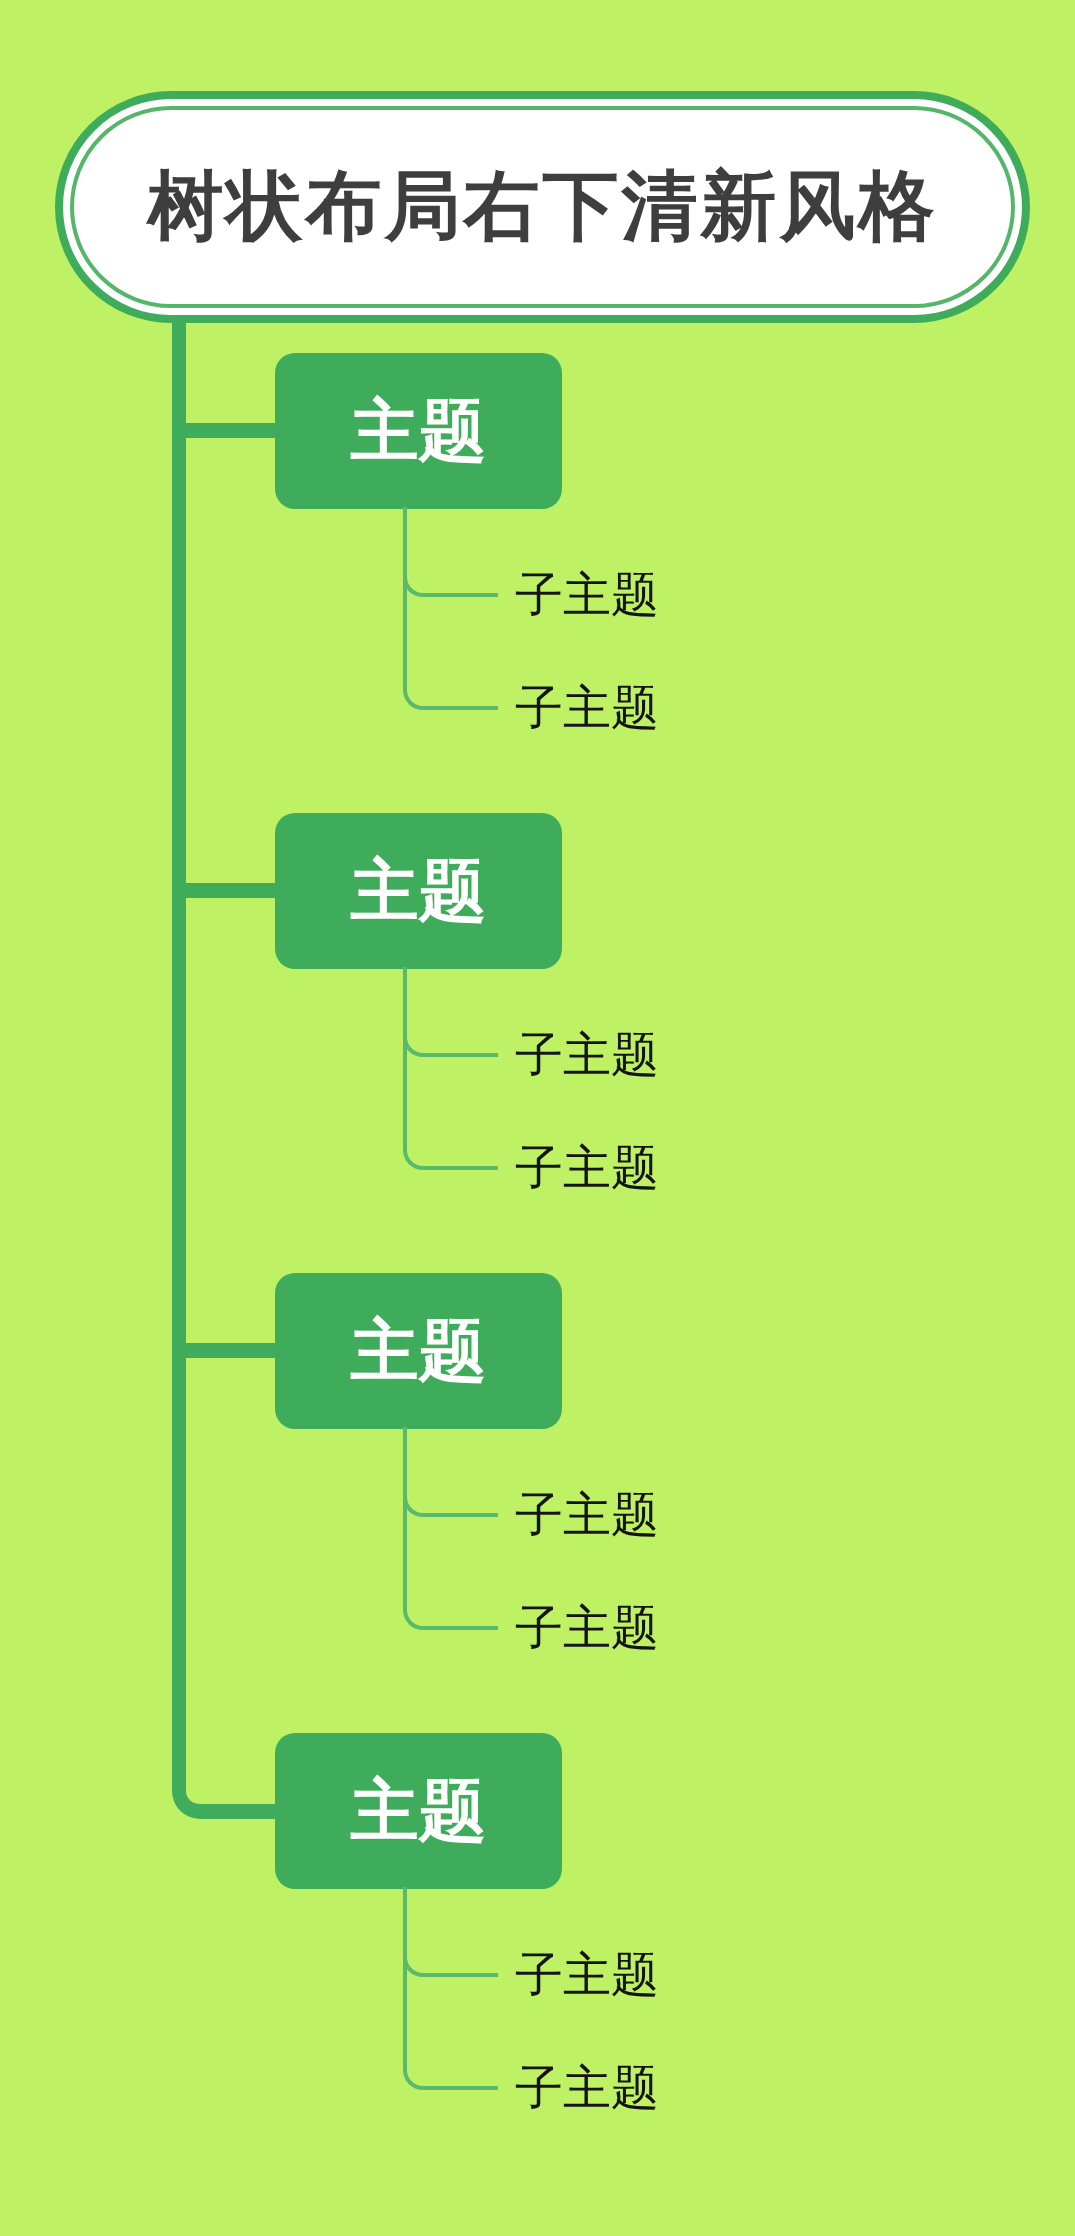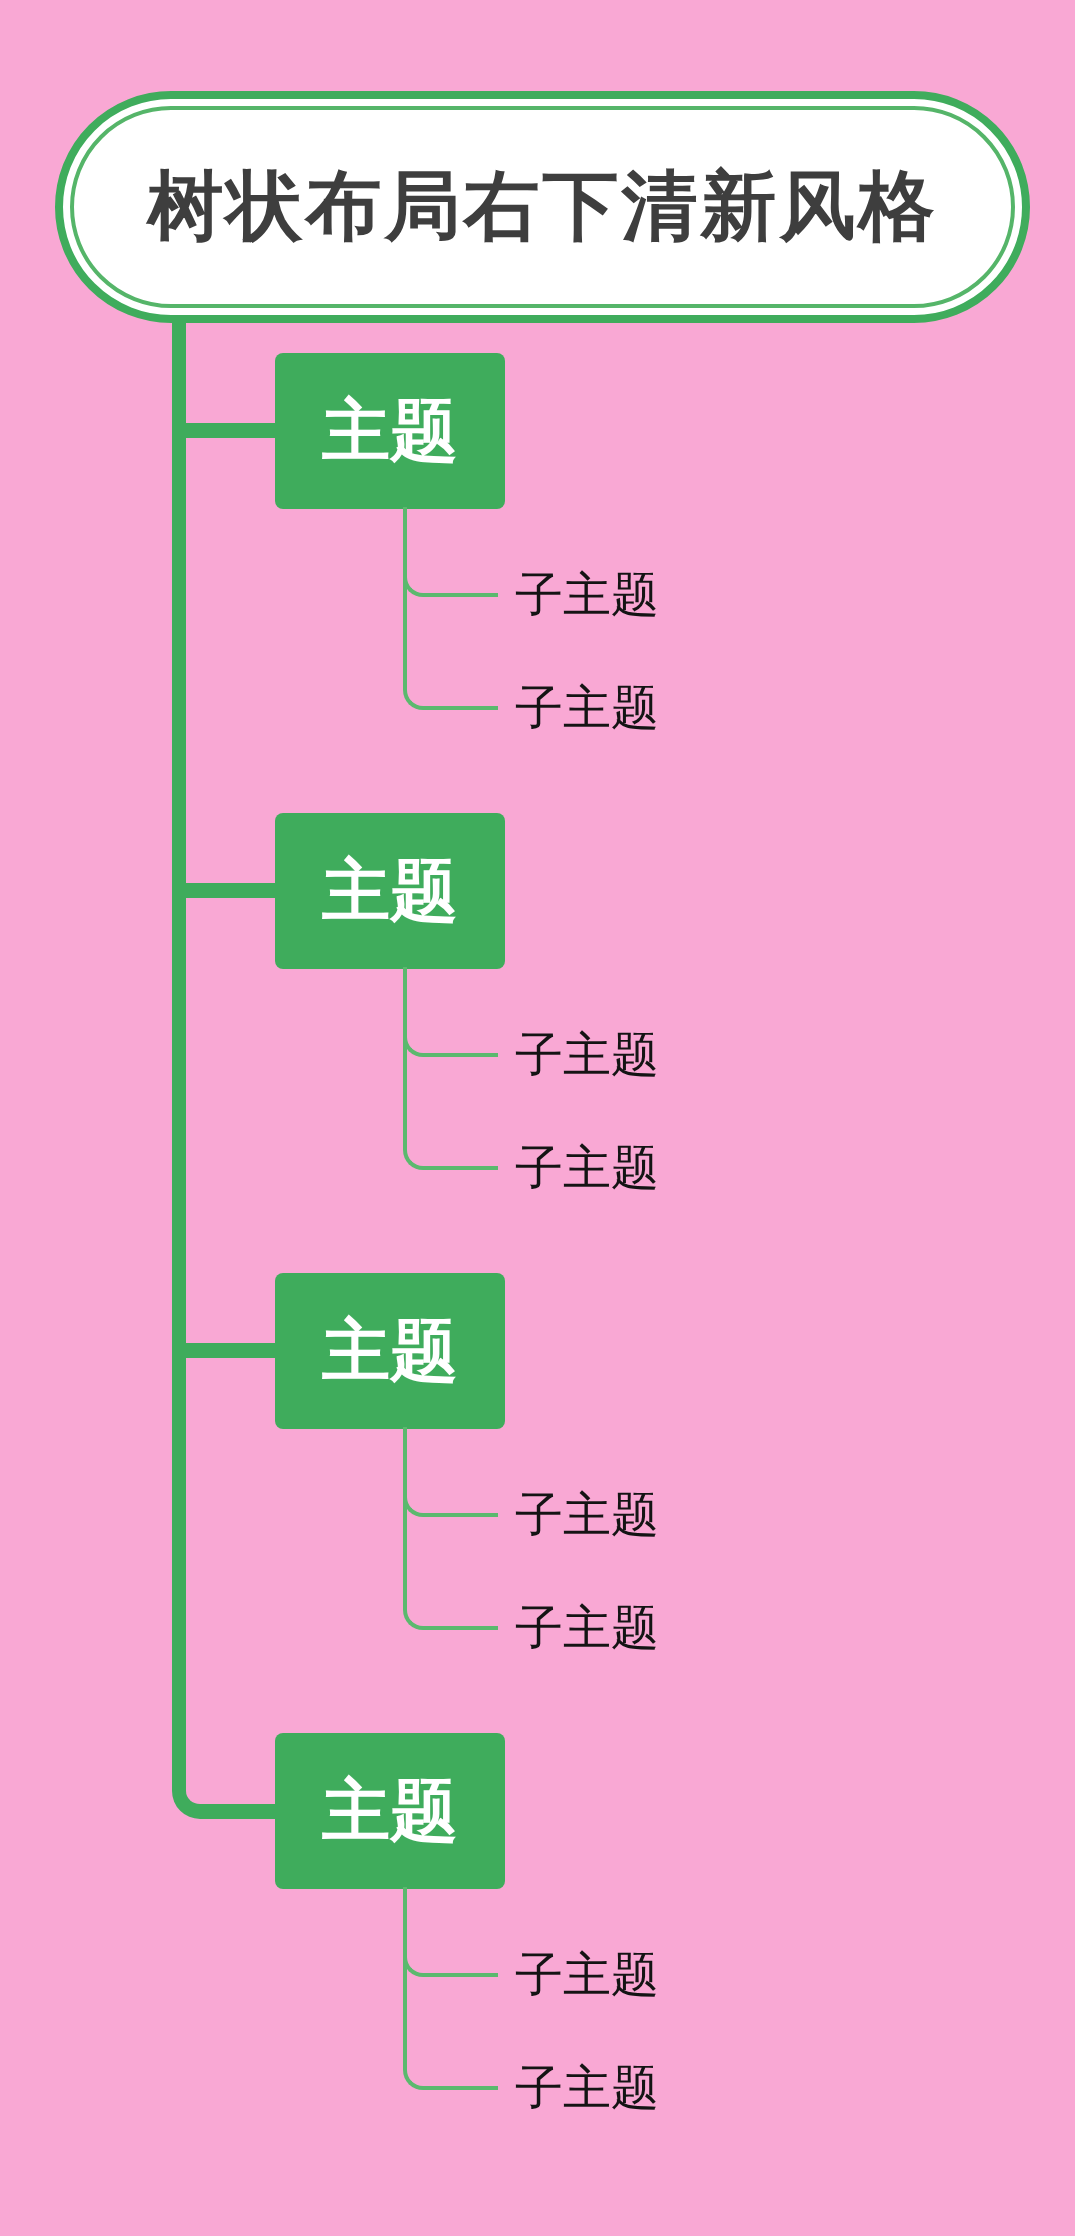--- a/index.html
+++ b/index.html
@@ -5,21 +5,21 @@
   html, body {
     margin: 0;
     padding: 0;
     background: #ffffff;
     font-family: "Liberation Sans", "DejaVu Sans", sans-serif;
   }
   .canvas {
     position: relative;
     width: 1075px;
     height: 2236px;
-    background: #f9a8d4;
+    background: #bef264;
     overflow: hidden;
   }
   
   .root-node {
     position: absolute;
     left: 55px; top: 91px;
     width: 975px; height: 232px;
     box-sizing: border-box;
     border: 8px solid #3FAC5C;
     border-radius: 116px;
@@ -70,23 +70,23 @@
     width: 105px; height: 54px;
     box-sizing: border-box;
     border-left: 14px solid #3FAC5C;
     border-bottom: 15px solid #3FAC5C;
     border-radius: 0 0 0 28px;
     background: transparent;
   }
   .topic-box {
     position: absolute;
     left: 275px; top: 0;
-    width: 230px; height: 156px;
+    width: 287px; height: 156px;
     background: #3FAC5C;
-    border-radius: 8px;
+    border-radius: 20px;
     display: flex;
     align-items: center;
     justify-content: center;
   }
   .topic-label {
     font-size: 68px;
     font-weight: bold;
     color: #ffffff;
     white-space: nowrap;
   }

